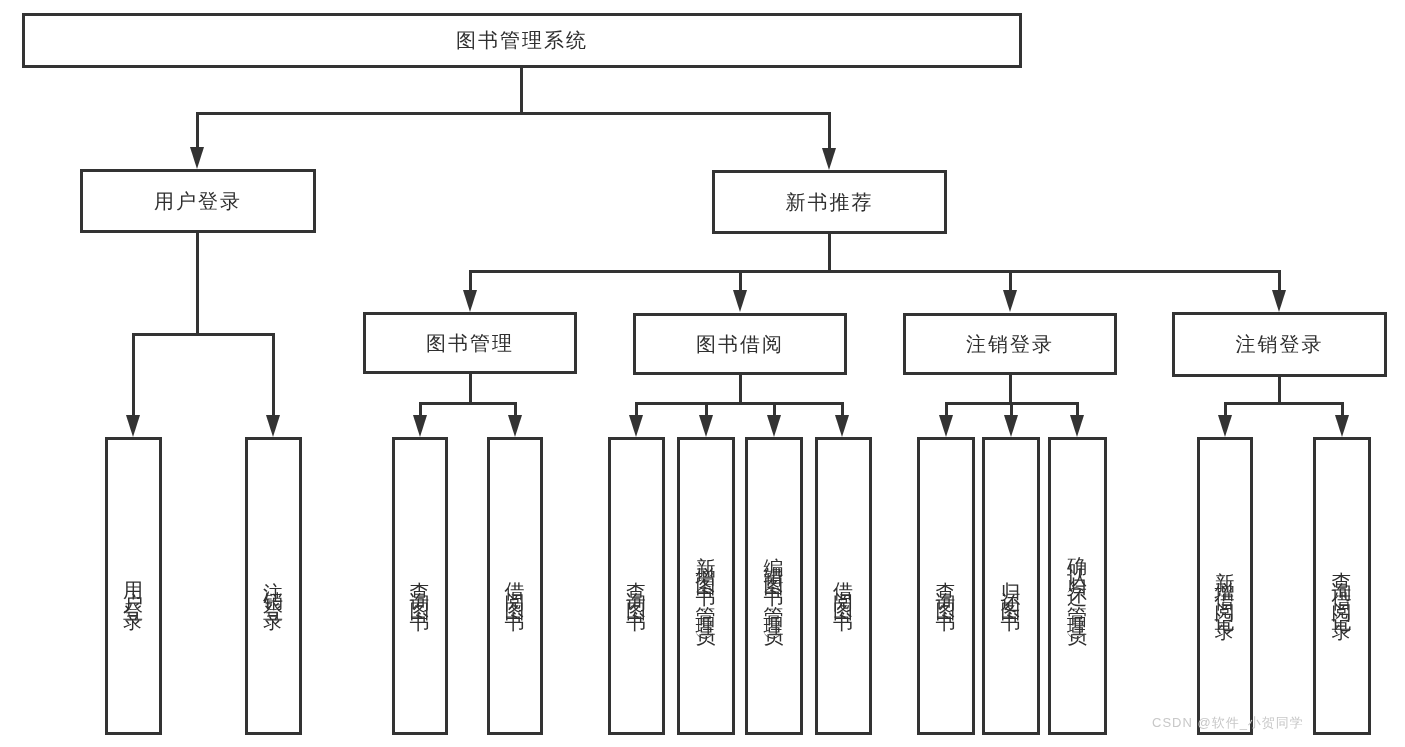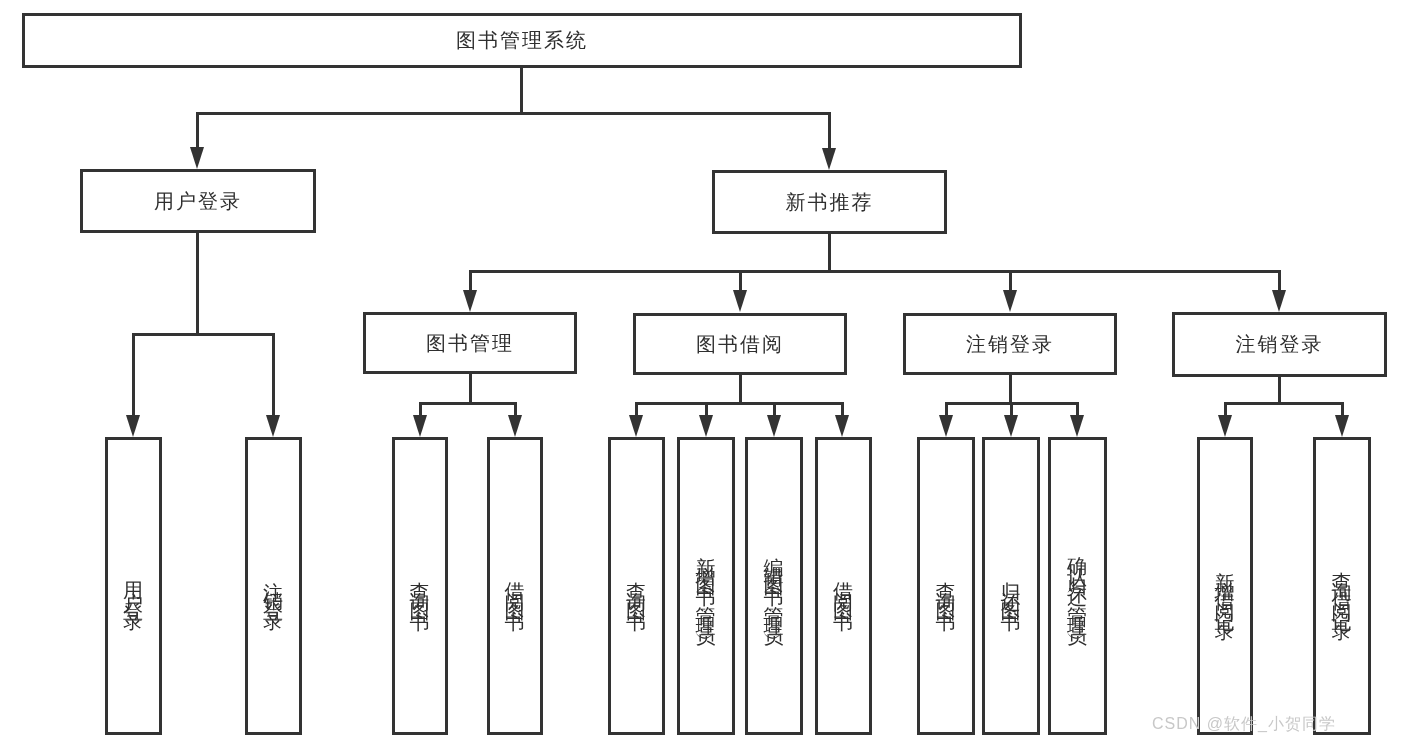--- a/index.html
+++ b/index.html
@@ -43,21 +43,21 @@
     position: absolute;
     width: 0; height: 0;
     border-left: 7px solid transparent;
     border-right: 7px solid transparent;
     border-top: 22px solid var(--line-color, #333333);
   }
   .watermark {
     position: absolute;
     left: 1152px;
     top: 714px;
-    font-size: 16px;
+    font-size: 13px;
     letter-spacing: 1px;
     color: var(--wm-color, #c8c8c8);
     white-space: nowrap;
   }
 </style>
 </head>
 <body>
 
 <div class="canvas">
 

